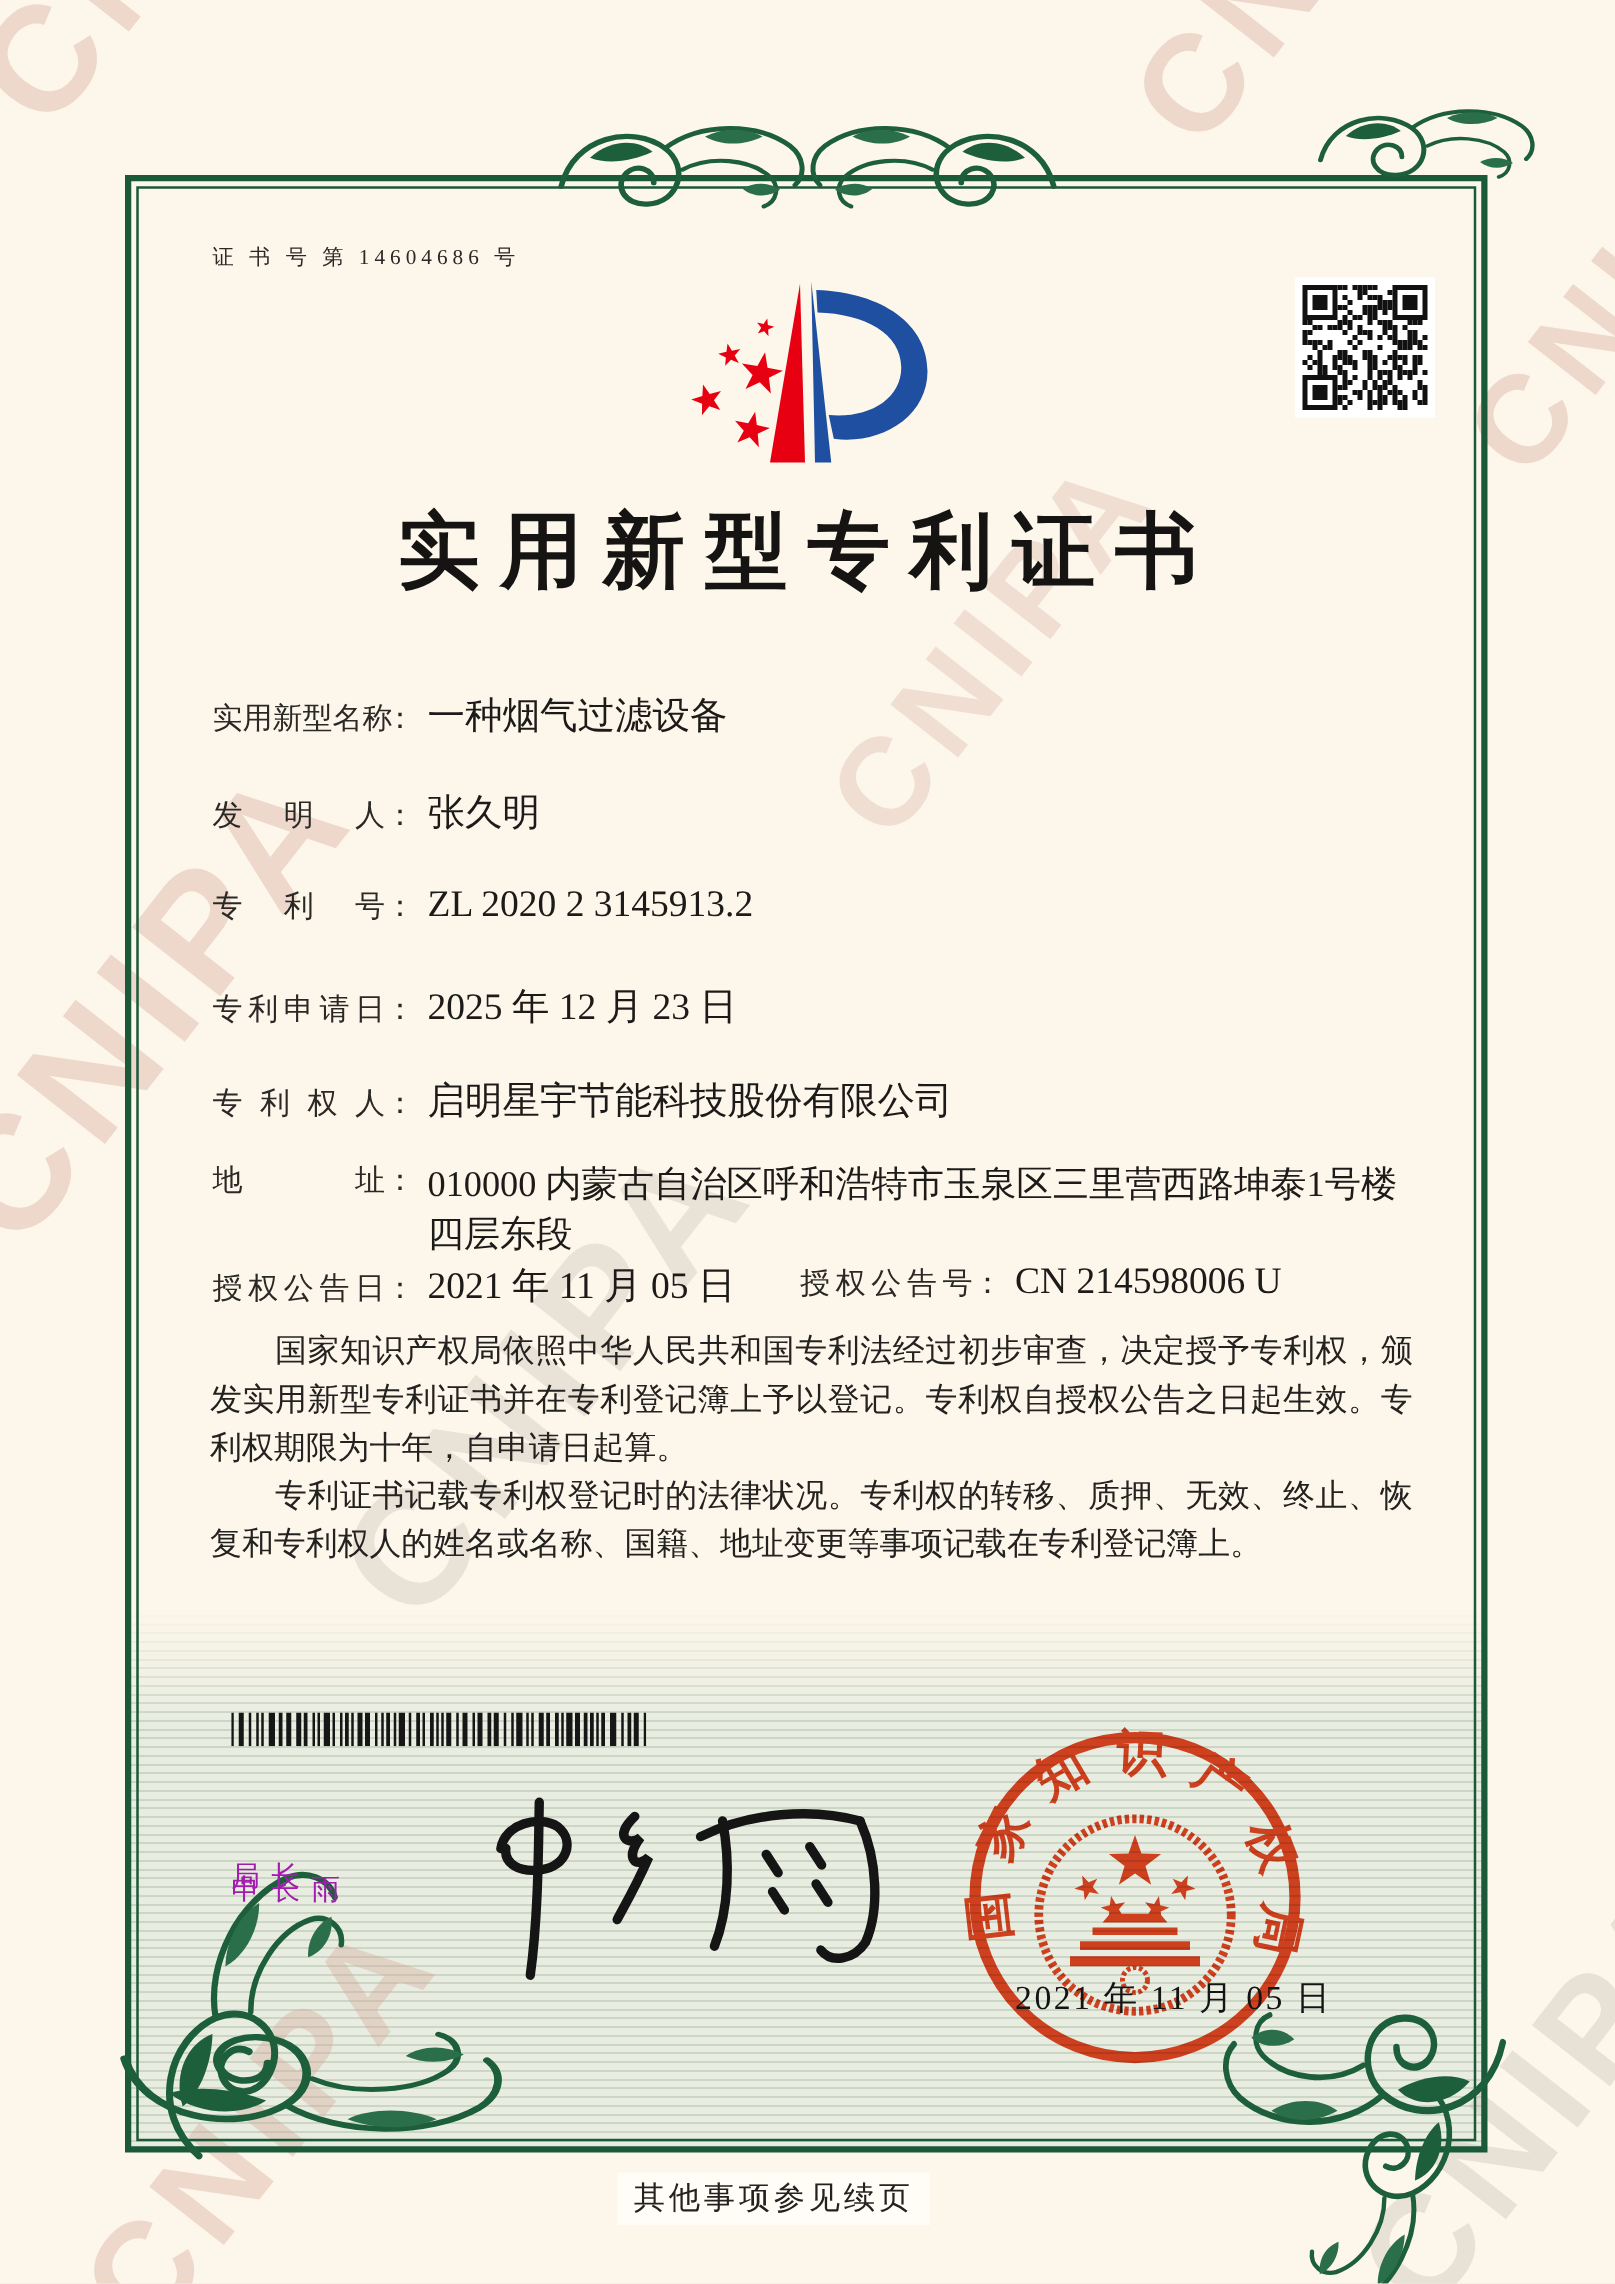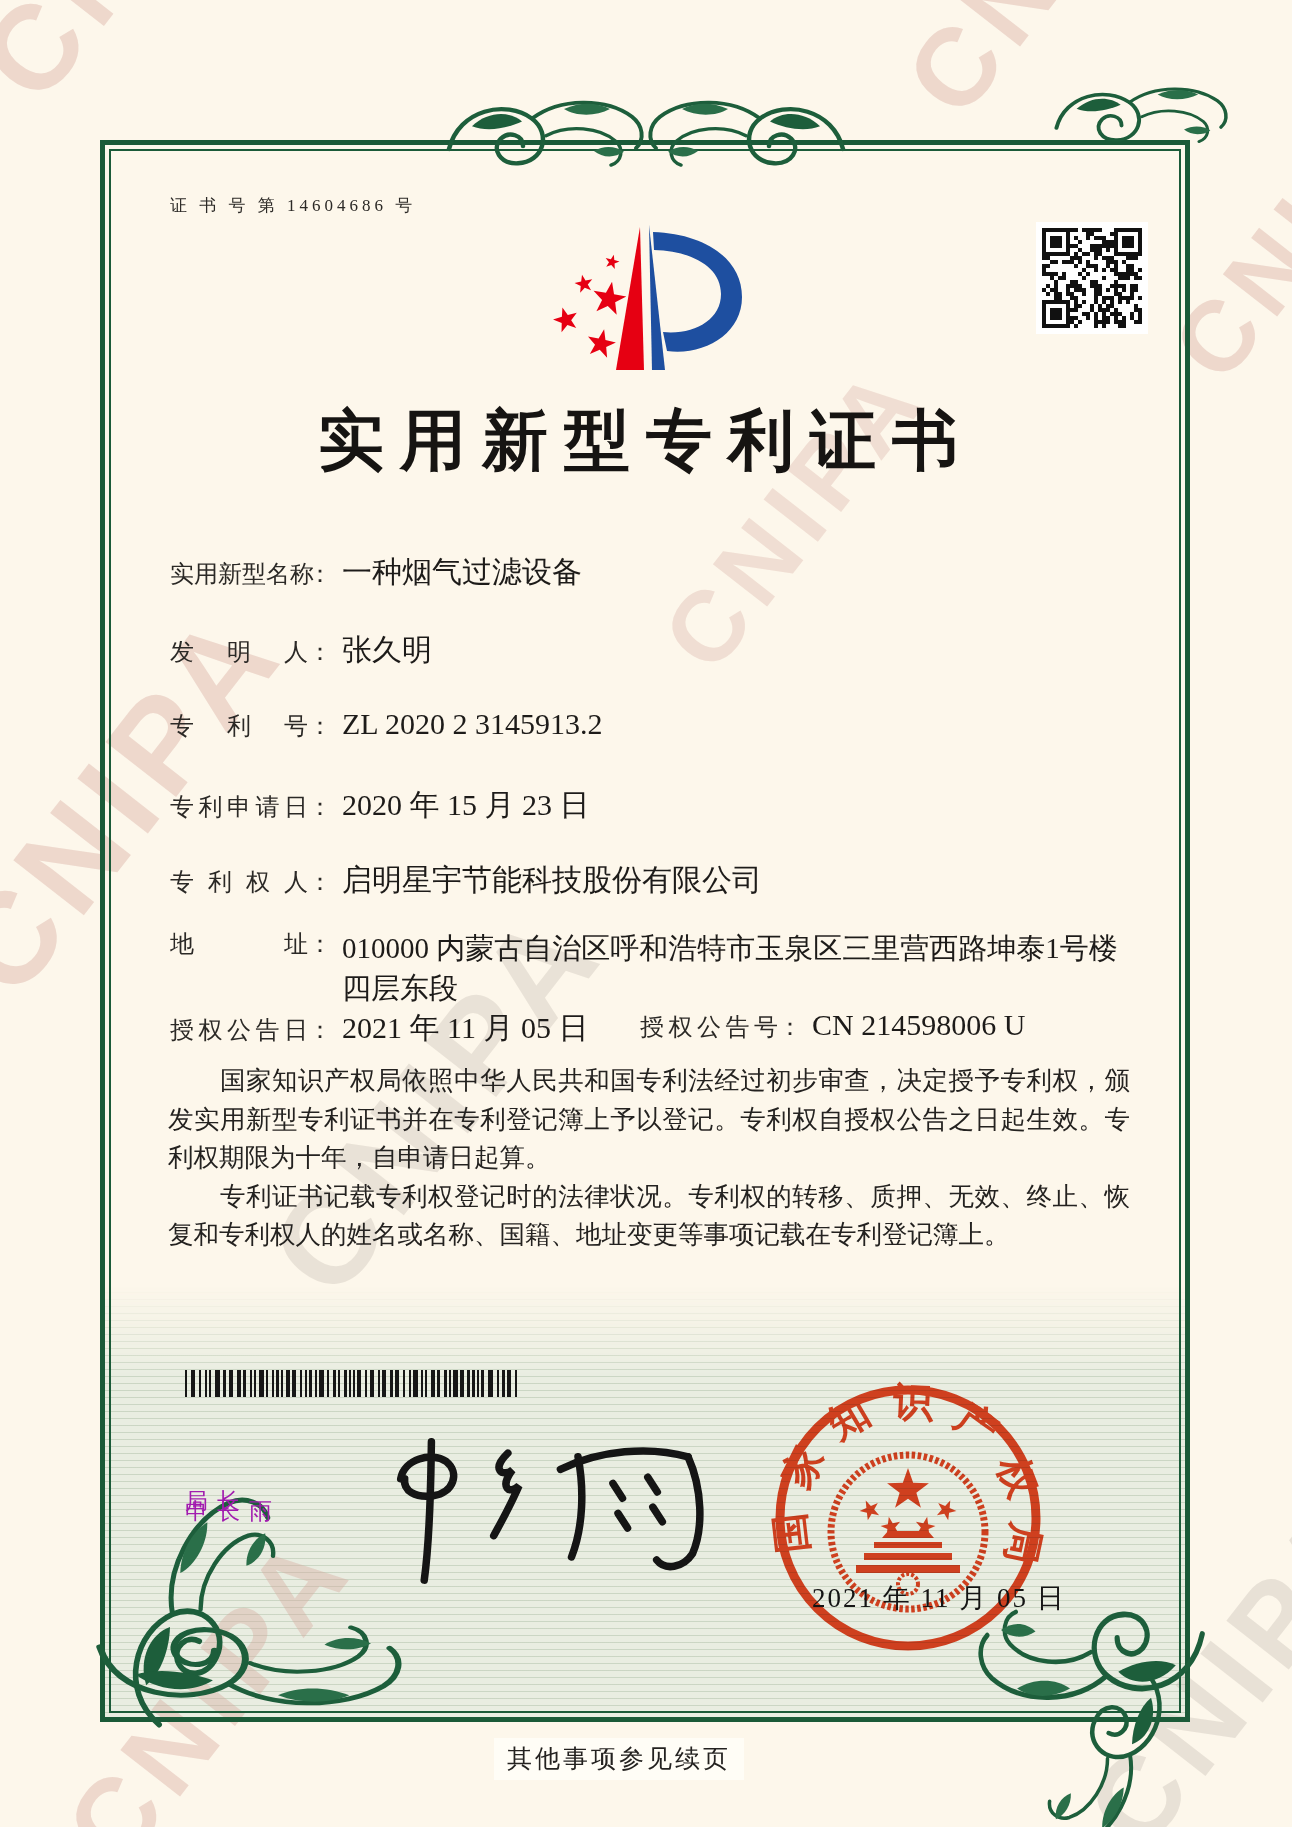--- a/index.html
+++ b/index.html
@@ -391,21 +391,21 @@
   <div class="field-row" style="top:630px;">
     <span class="lbl">发明人</span><span class="colon">：</span><span class="val">张久明</span>
   </div>
   <div class="field-row" style="top:552px;">
     <span class="lbl">实用新型名称</span><span class="colon">：</span><span class="val">一种烟气过滤设备</span>
   </div>
   <div class="field-row" style="top:707px;">
     <span class="lbl">专利号</span><span class="colon">：</span><span class="val">ZL 2020 2 3145913.2</span>
   </div>
   <div class="field-row" style="top:785px;">
-    <span class="lbl">专利申请日</span><span class="colon">：</span><span class="val">2020 年 15 月 23 日</span>
+    <span class="lbl">专利申请日</span><span class="colon">：</span><span class="val">2025 年 12 月 23 日</span>
   </div>
   <div class="field-row" style="top:860px;">
     <span class="lbl">专利权人</span><span class="colon">：</span><span class="val">启明星宇节能科技股份有限公司</span>
   </div>
   <div class="field-row addr" style="top:928px;">
     <span class="lbl">地址</span><span class="colon">：</span><span class="val">010000 内蒙古自治区呼和浩特市玉泉区三里营西路坤泰1号楼四层东段</span>
   </div>
 
   <div class="field-row" style="top:1008px; width:1000px;">
     <span class="lbl">授权公告日</span><span class="colon">：</span><span class="val">2021 年 11 月 05 日</span>

